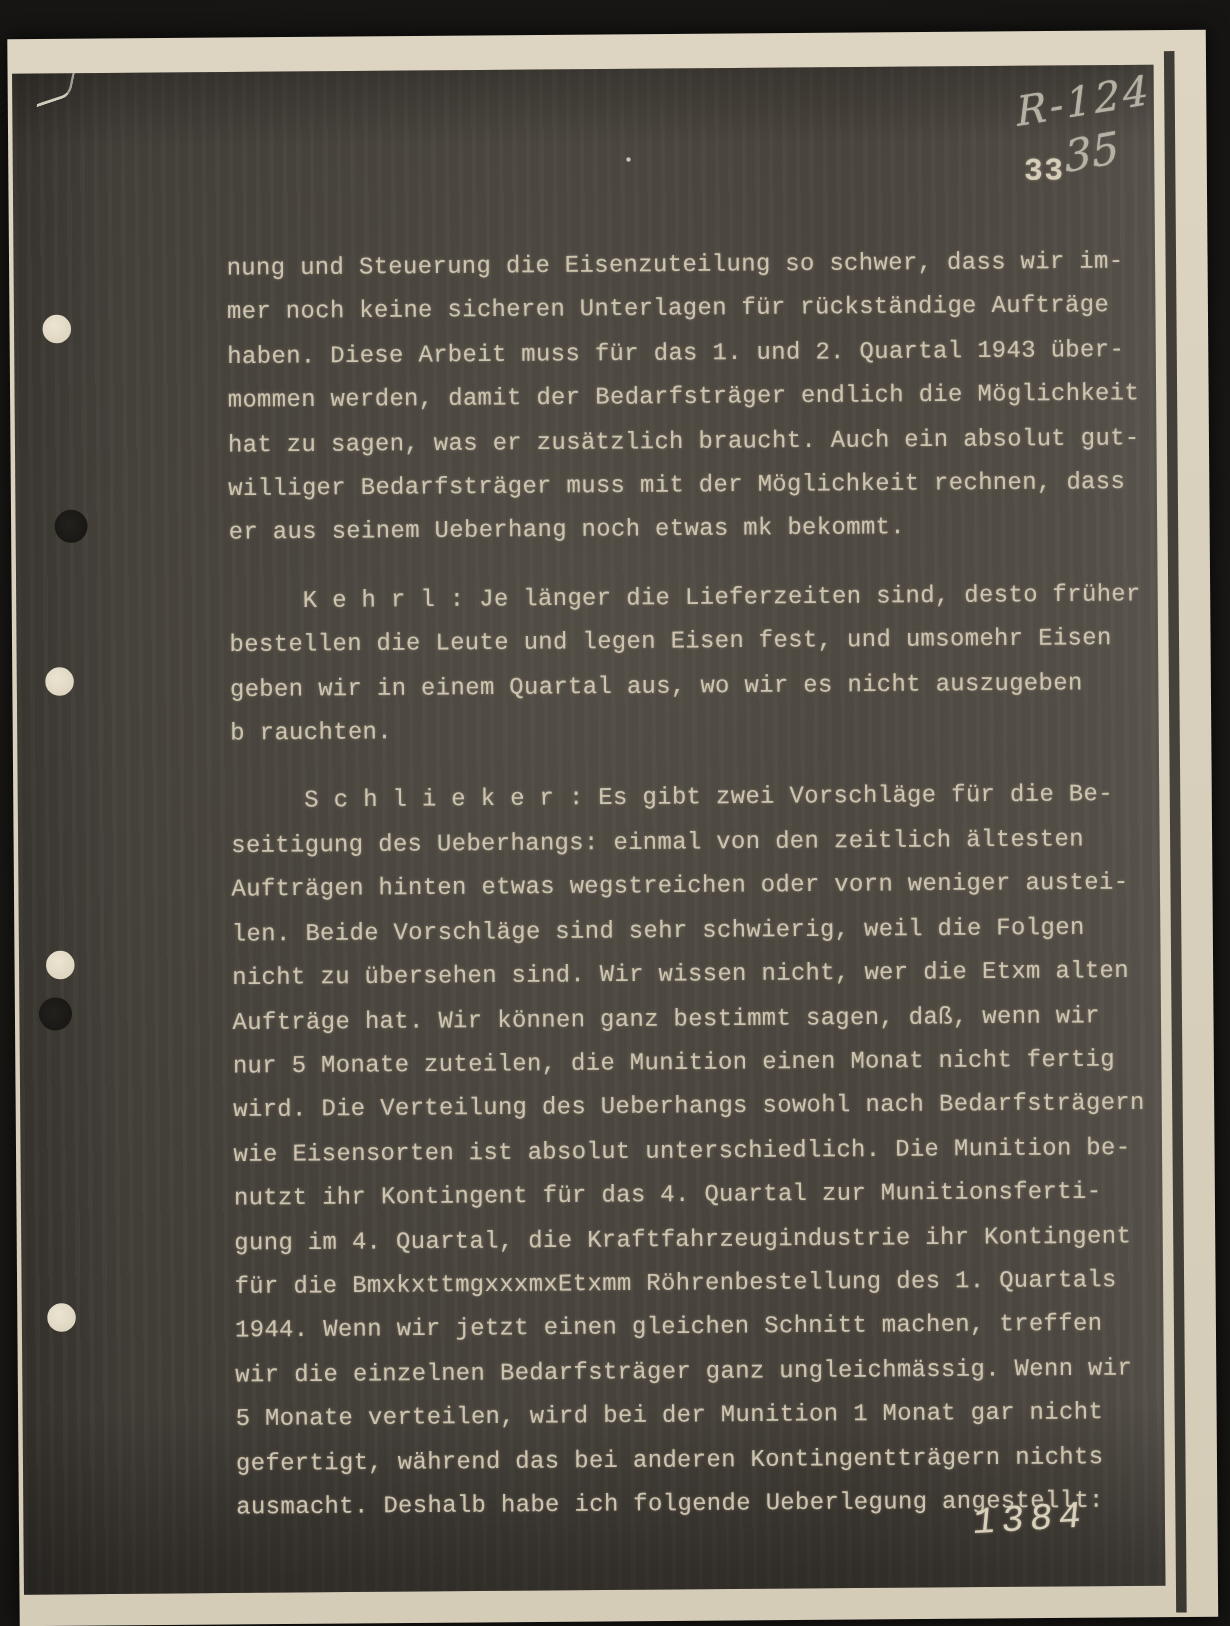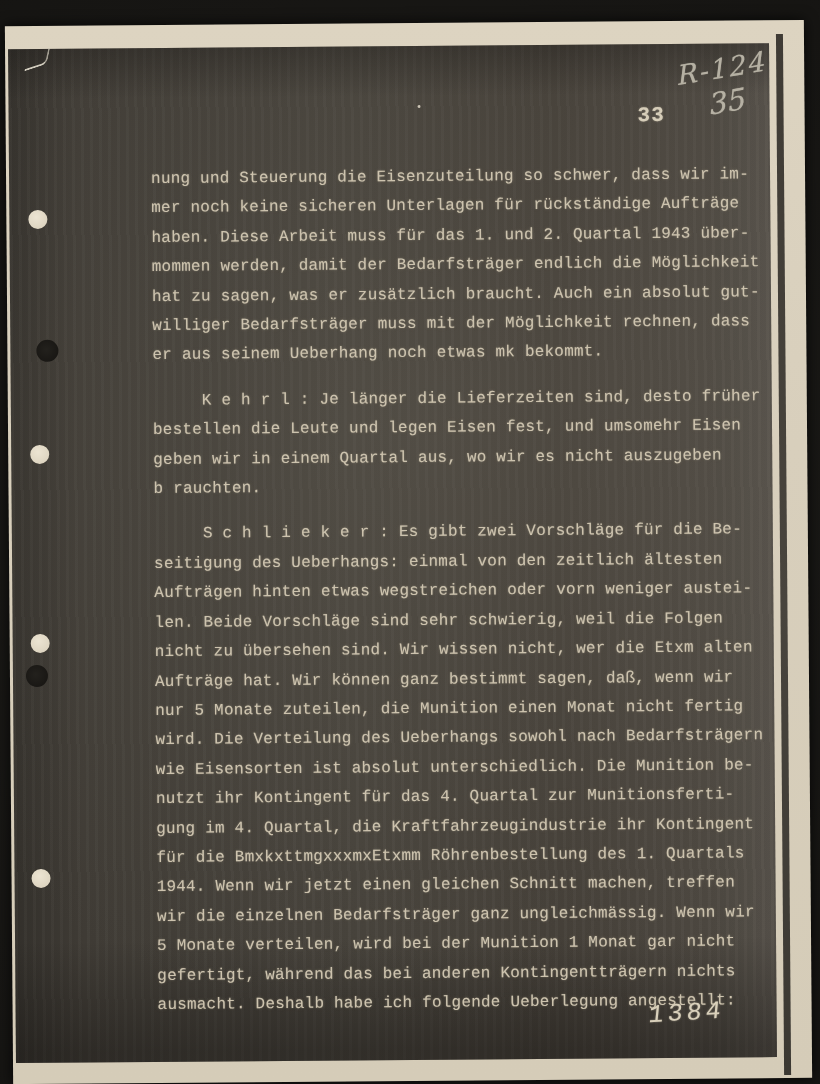--- a/index.html
+++ b/index.html
@@ -24,21 +24,21 @@
              background:linear-gradient(180deg,#3f3b35 0%,#48443d 55%,#3b3832 100%);}
   .hole{position:absolute;border-radius:50%;}
   .hole.white{background:radial-gradient(circle at 42% 38%, #ece4d2 0%, #ddd4c0 75%, #c9c0ac 100%);}
   .hole.black{background:radial-gradient(circle at 45% 45%, #23211d 0%, #181613 80%);}
   .scratch{position:absolute;left:20px;top:27px;width:22px;height:12px;
            border-bottom:2px solid rgba(238,232,216,0.85);
            border-right:2px solid rgba(238,232,216,0.6);
            transform:rotate(-18deg) skewX(-30deg);border-radius:0 0 6px 0;}
   .speck{position:absolute;left:412px;top:82px;width:3px;height:3px;border-radius:50%;
          background:rgba(235,228,210,0.8);}
-  .page-number{position:absolute;left:632px;top:84px;
+  .page-number{position:absolute;left:677px;top:84px;
                font:bold 21px/1 "Liberation Mono", monospace;letter-spacing:1px;
                color:#d6cdb9;text-shadow:0 0 2px rgba(220,210,185,0.5);}
   .hand{position:absolute;color:#bfbaac;font-family:"DejaVu Serif", serif;
         font-style:italic;text-shadow:0 0 1px rgba(210,205,190,0.6);opacity:0.92;}
   .hand.exhibit{left:672px;top:32px;font-size:27px;letter-spacing:2px;
                 transform:rotate(-9deg) skewX(-6deg);}
   .hand.exhibit-sub{left:704px;top:64px;font-size:29px;
                     transform:rotate(-10deg) skewX(-6deg);}
   .footer-stamp{position:absolute;left:636px;top:978px;
                 font:25px "Liberation Mono", monospace;letter-spacing:4px;

